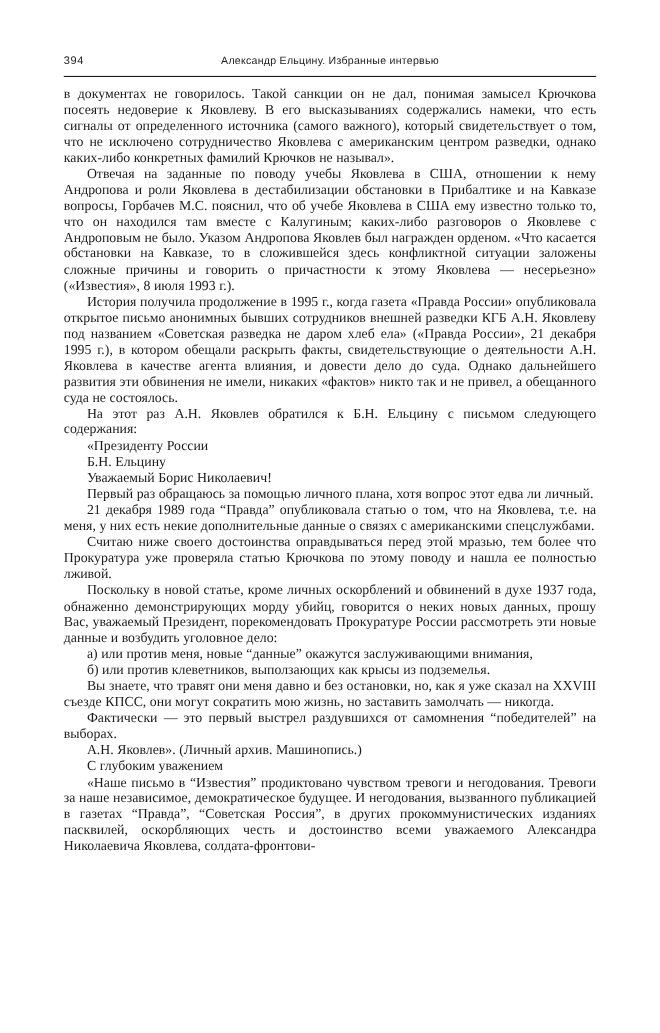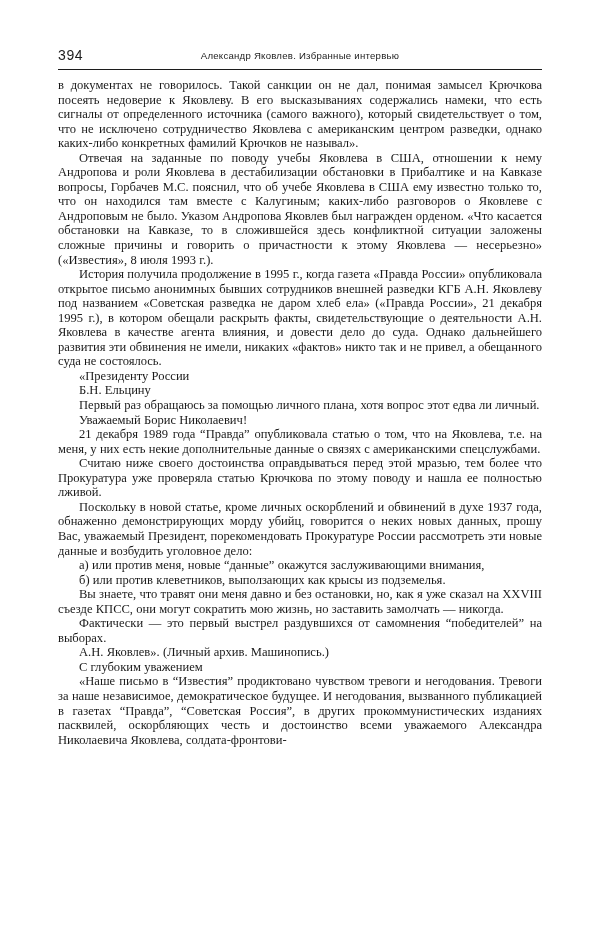--- a/index.html
+++ b/index.html
@@ -30,21 +30,21 @@
     left: 58px;
     top: 48px;
     width: 484px;
     height: 18px;
   }
   .folio {
     position: absolute;
     left: 0;
     top: 0;
     font-family: "Liberation Sans", "DejaVu Sans", sans-serif;
-    font-size: 14px;
+    font-size: 10px;
     letter-spacing: 0.6px;
     color: #1c1c1c;
     line-height: 15px;
   }
   .head-title {
     position: absolute;
     left: 0;
     right: 0;
     top: 1px;
     text-align: center;
@@ -83,33 +83,34 @@
   }
   .para.noindent { text-indent: 0; }
 </style>
 </head>
 <body style="background: rgb(255, 255, 255); color: rgb(26, 26, 26);">
 
 <div class="page" style="background: rgb(255, 255, 255);">
 
   <div class="running-head">
     <div class="folio">394</div>
-    <div class="head-title">Александр Яковлев. Избранные интервью</div>
+    <div class="head-title">Александр Ельцину. Избранные интервью</div>
   </div>
 
   <div class="head-rule" style="background: rgb(28, 28, 28);"></div>
 
   <div class="textblock" id="textblock">
       <p class="para noindent">в документах не говорилось. Такой санкции он не дал, понимая замысел Крючкова посеять недоверие к Яковлеву. В его высказываниях содержались намеки, что есть сигналы от определенного источника (самого важного), который свидетельствует о том, что не исключено сотрудничество Яковлева с американским центром разведки, однако каких-либо конкретных фамилий Крючков не называл».</p>
       <p class="para">Отвечая на заданные по поводу учебы Яковлева в США, отношении к нему Андропова и роли Яковлева в дестабилизации обстановки в Прибалтике и на Кавказе вопросы, Горбачев М.С. пояснил, что об учебе Яковлева в США ему известно только то, что он находился там вместе с Калугиным; каких-либо разговоров о Яковлеве с Андроповым не было. Указом Андропова Яковлев был награжден орденом. «Что касается обстановки на Кавказе, то в сложившейся здесь конфликтной ситуации заложены сложные причины и говорить о причастности к этому Яковлева — несерьезно» («Известия», 8 июля 1993 г.).</p>
       <p class="para">История получила продолжение в 1995 г., когда газета «Правда России» опубликовала открытое письмо анонимных бывших сотрудников внешней разведки КГБ А.Н. Яковлеву под названием «Советская разведка не даром хлеб ела» («Правда России», 21 декабря 1995 г.), в котором обещали раскрыть факты, свидетельствующие о деятельности А.Н. Яковлева в качестве агента влияния, и довести дело до суда. Однако дальнейшего развития эти обвинения не имели, никаких «фактов» никто так и не привел, а обещанного суда не состоялось.</p>
+      <p class="para">На этот раз А.Н. Яковлев обратился к Б.Н. Ельцину с письмом следующего содержания:</p>
       <p class="para">«Президенту России</p>
       <p class="para">Б.Н. Ельцину</p>
+      <p class="para">Уважаемый Борис Николаевич!</p>
       <p class="para">Первый раз обращаюсь за помощью личного плана, хотя вопрос этот едва ли личный.</p>
-      <p class="para">Уважаемый Борис Николаевич!</p>
       <p class="para">21 декабря 1989 года “Правда” опубликовала статью о том, что на Яковлева, т.е. на меня, у них есть некие дополнительные данные о связях с американскими спецслужбами.</p>
       <p class="para">Считаю ниже своего достоинства оправдываться перед этой мразью, тем более что Прокуратура уже проверяла статью Крючкова по этому поводу и нашла ее полностью лживой.</p>
       <p class="para">Поскольку в новой статье, кроме личных оскорблений и обвинений в духе 1937 года, обнаженно демонстрирующих морду убийц, говорится о неких новых данных, прошу Вас, уважаемый Президент, порекомендовать Прокуратуре России рассмотреть эти новые данные и возбудить уголовное дело:</p>
       <p class="para">а) или против меня, новые “данные” окажутся заслуживающими внимания,</p>
       <p class="para">б) или против клеветников, выползающих как крысы из подземелья.</p>
       <p class="para">Вы знаете, что травят они меня давно и без остановки, но, как я уже сказал на XXVIII съезде КПСС, они могут сократить мою жизнь, но заставить замолчать — никогда.</p>
       <p class="para">Фактически — это первый выстрел раздувшихся от самомнения “победителей” на выборах.</p>
       <p class="para">А.Н. Яковлев». (Личный архив. Машинопись.)</p>
       <p class="para">С глубоким уважением</p>
       <p class="para">«Наше письмо в “Известия” продиктовано чувством тревоги и негодования. Тревоги за наше независимое, демократическое будущее. И негодования, вызванного публикацией в газетах “Правда”, “Советская Россия”, в других прокоммунистических изданиях пасквилей, оскорбляющих честь и достоинство всеми уважаемого Александра Николаевича Яковлева, солдата-фронтови-</p>

